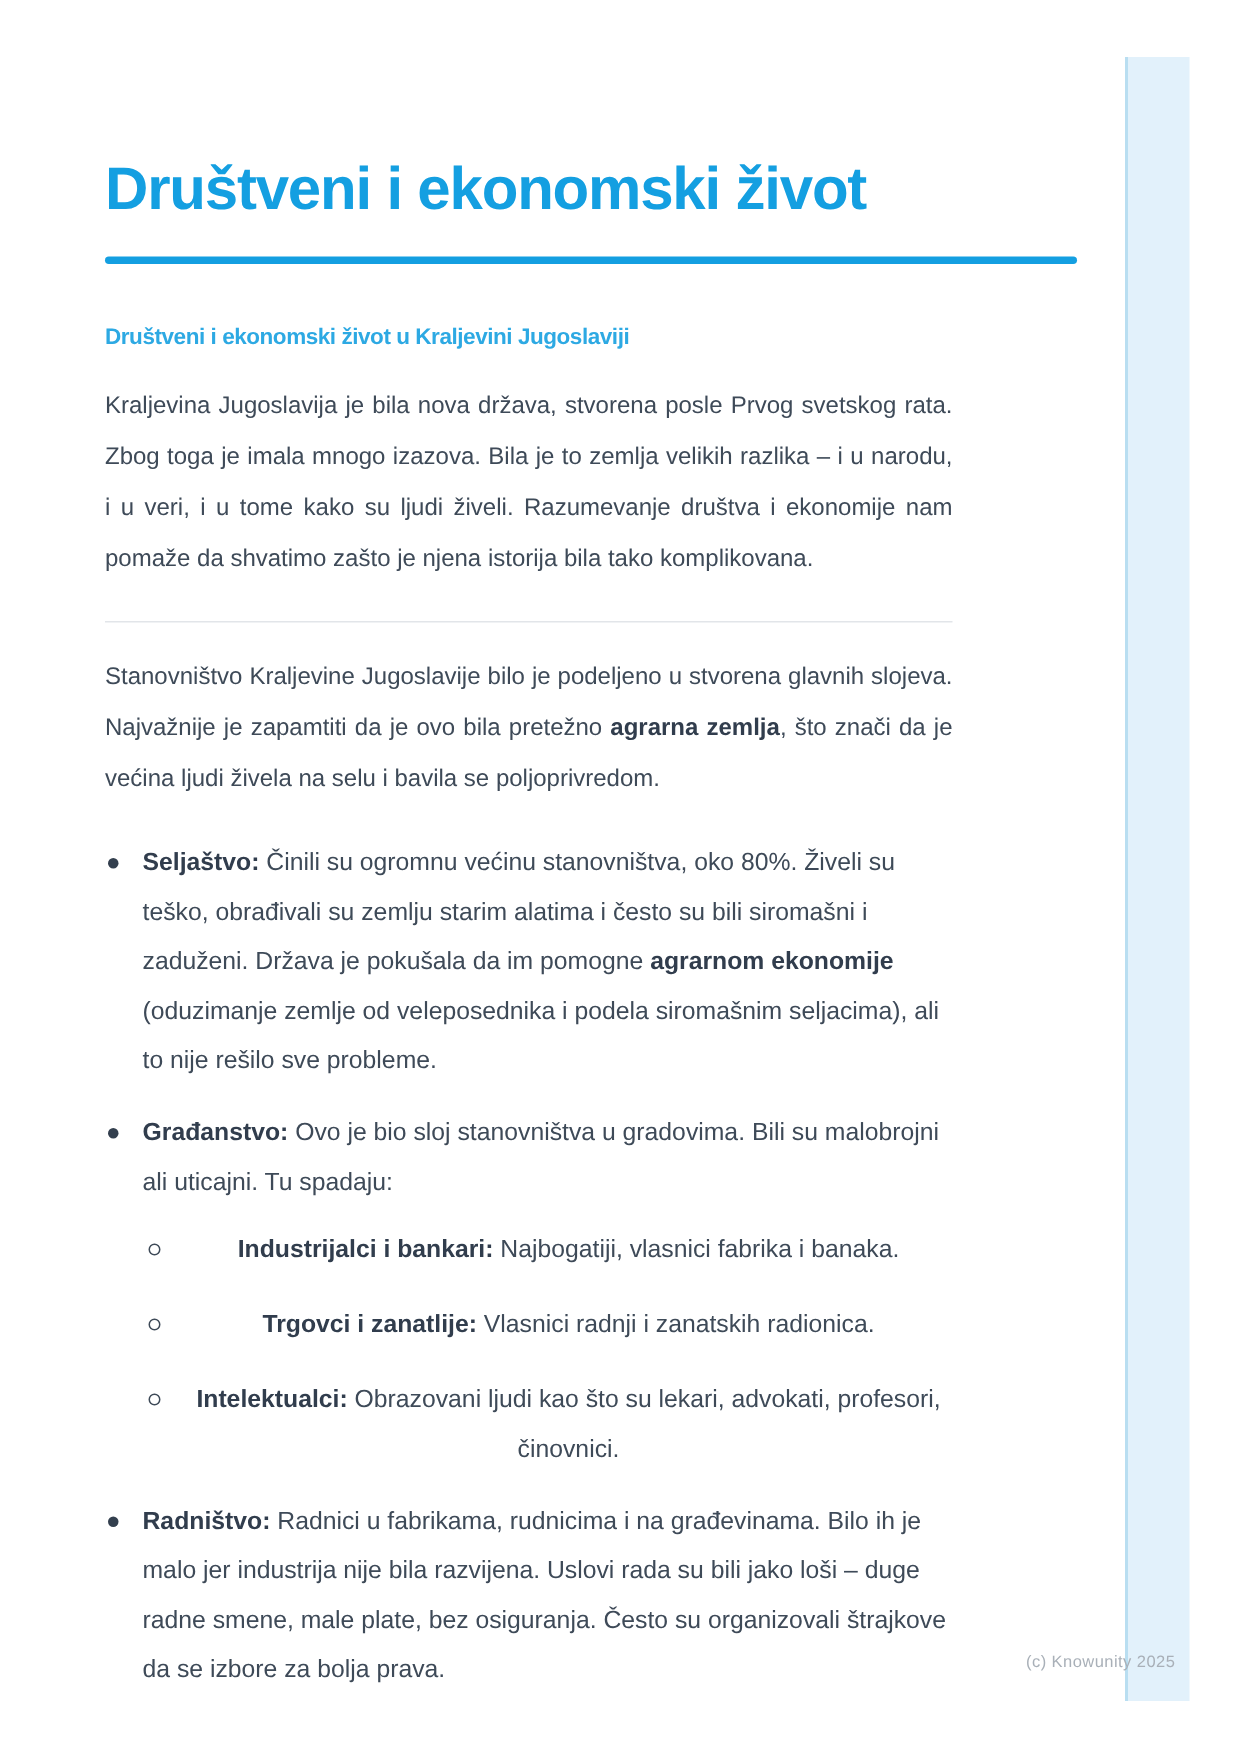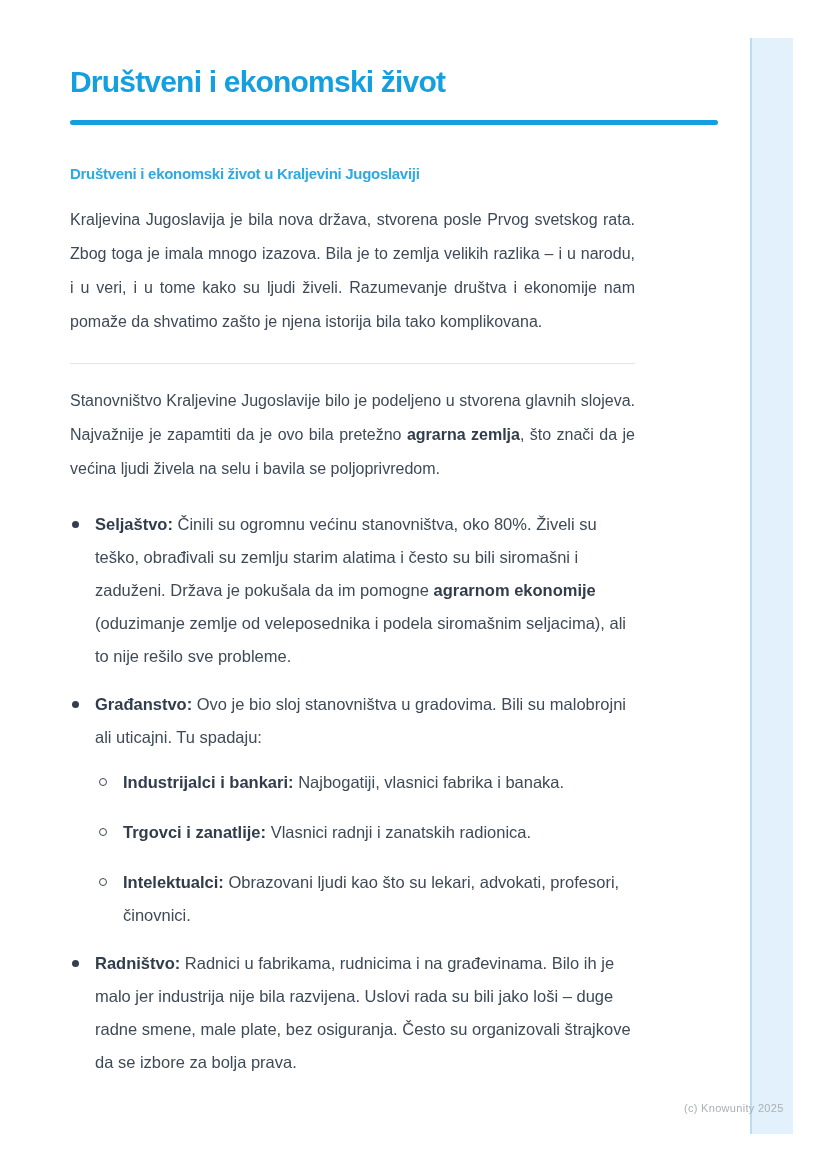--- a/index.html
+++ b/index.html
@@ -22,26 +22,27 @@
     background: #e2f1fb;
     border-left: 2px solid #b9def1;
   }
   .content {
     position: absolute;
     left: 70px;
     top: 64px;
     width: 565px;
   }
   h1.doc-title {
-    font-size: 30px;
+    font-size: 40px;
     line-height: 1.18;
     font-weight: 800;
     letter-spacing: -0.8px;
     color: #149fe1;
     white-space: nowrap;
+    margin-top: 39px;
   }
   .title-rule {
     margin-top: 21px;
     width: 648px;
     height: 5px;
     border-radius: 3px;
     background: #149fe1;
   }
   h2.section-heading {
     margin-top: 40px;
@@ -88,20 +89,21 @@
     background: #333f4e;
   }
   ul.sublist {
     list-style: none;
     margin: 12px 0 2px 0;
   }
   ul.sublist > li {
     position: relative;
     padding-left: 28px;
     margin-bottom: 17px;
+    text-align: center;
   }
   ul.sublist > li:last-child { margin-bottom: 6px; }
   .circ {
     position: absolute;
     left: 4px;
     top: 12px;
     width: 8px;
     height: 8px;
     border: 1.6px solid #3e4a58;
     border-radius: 50%;

